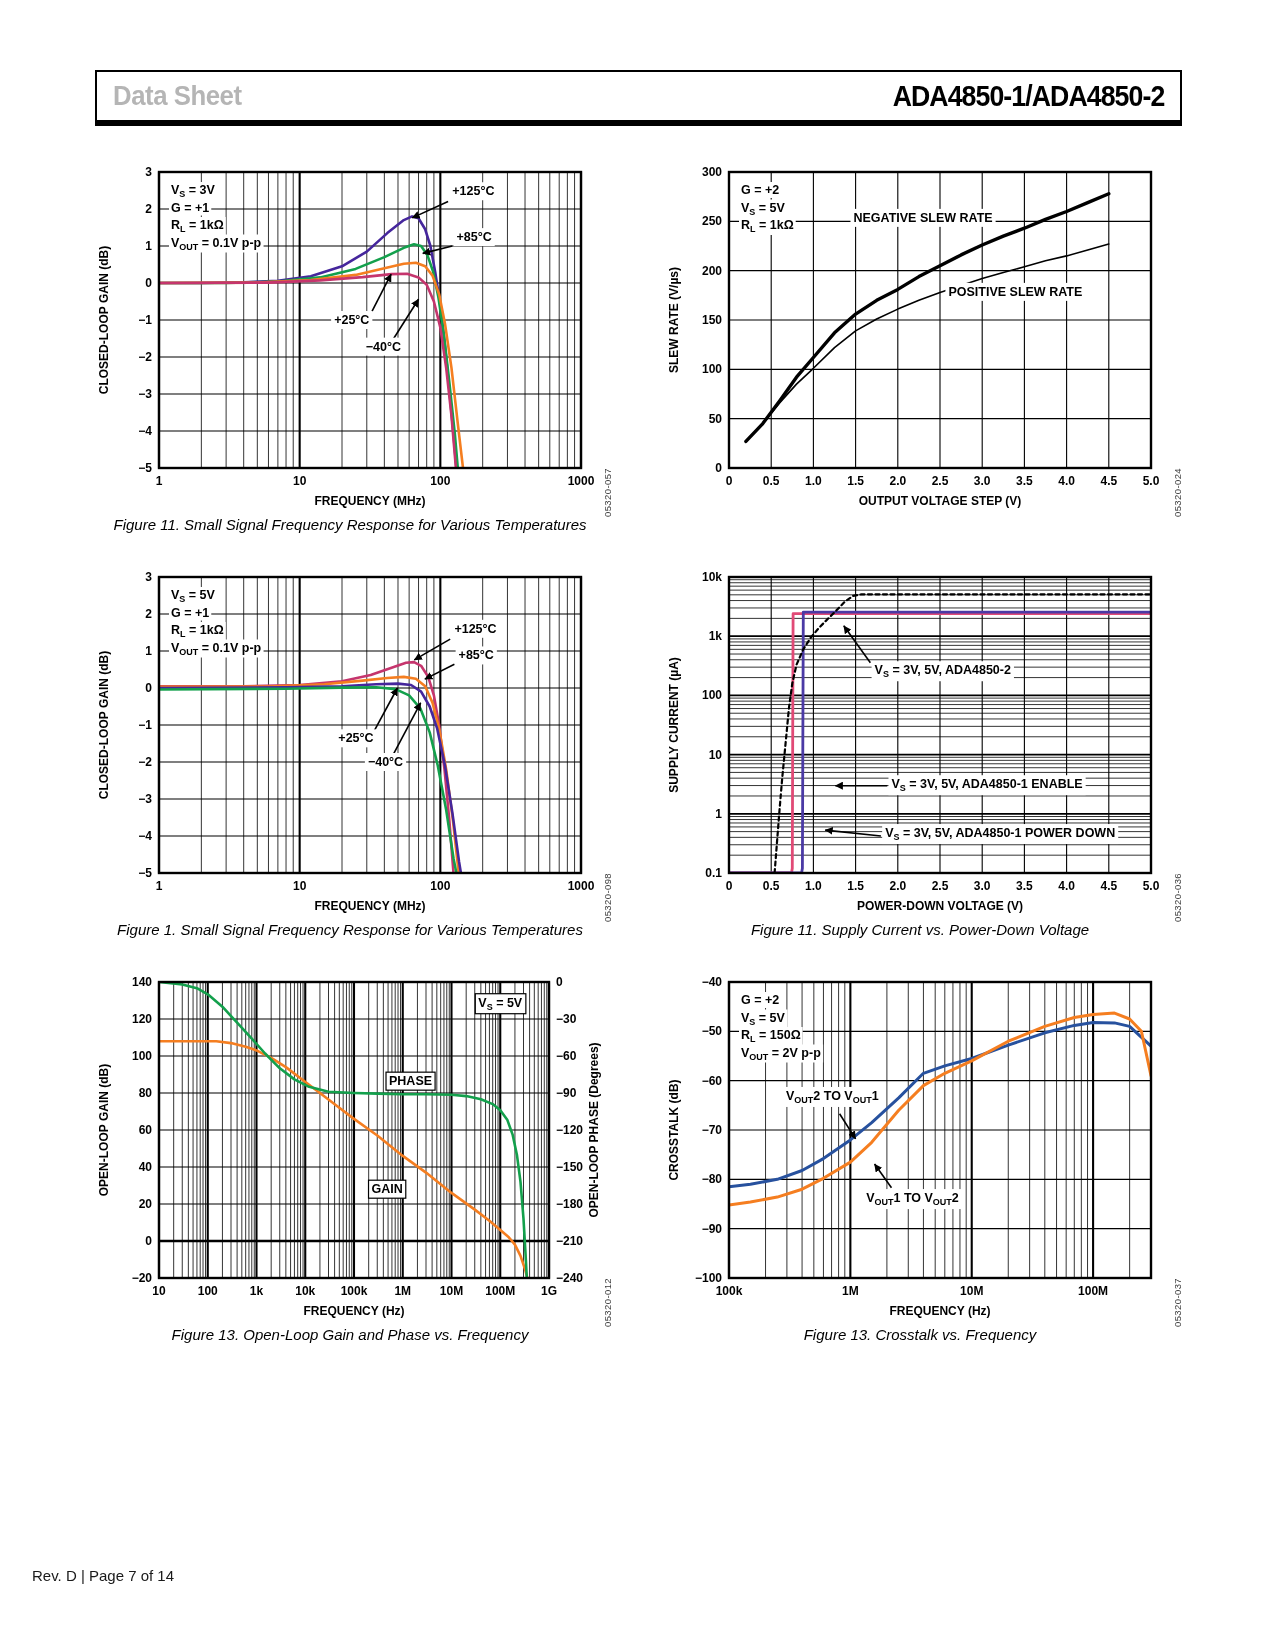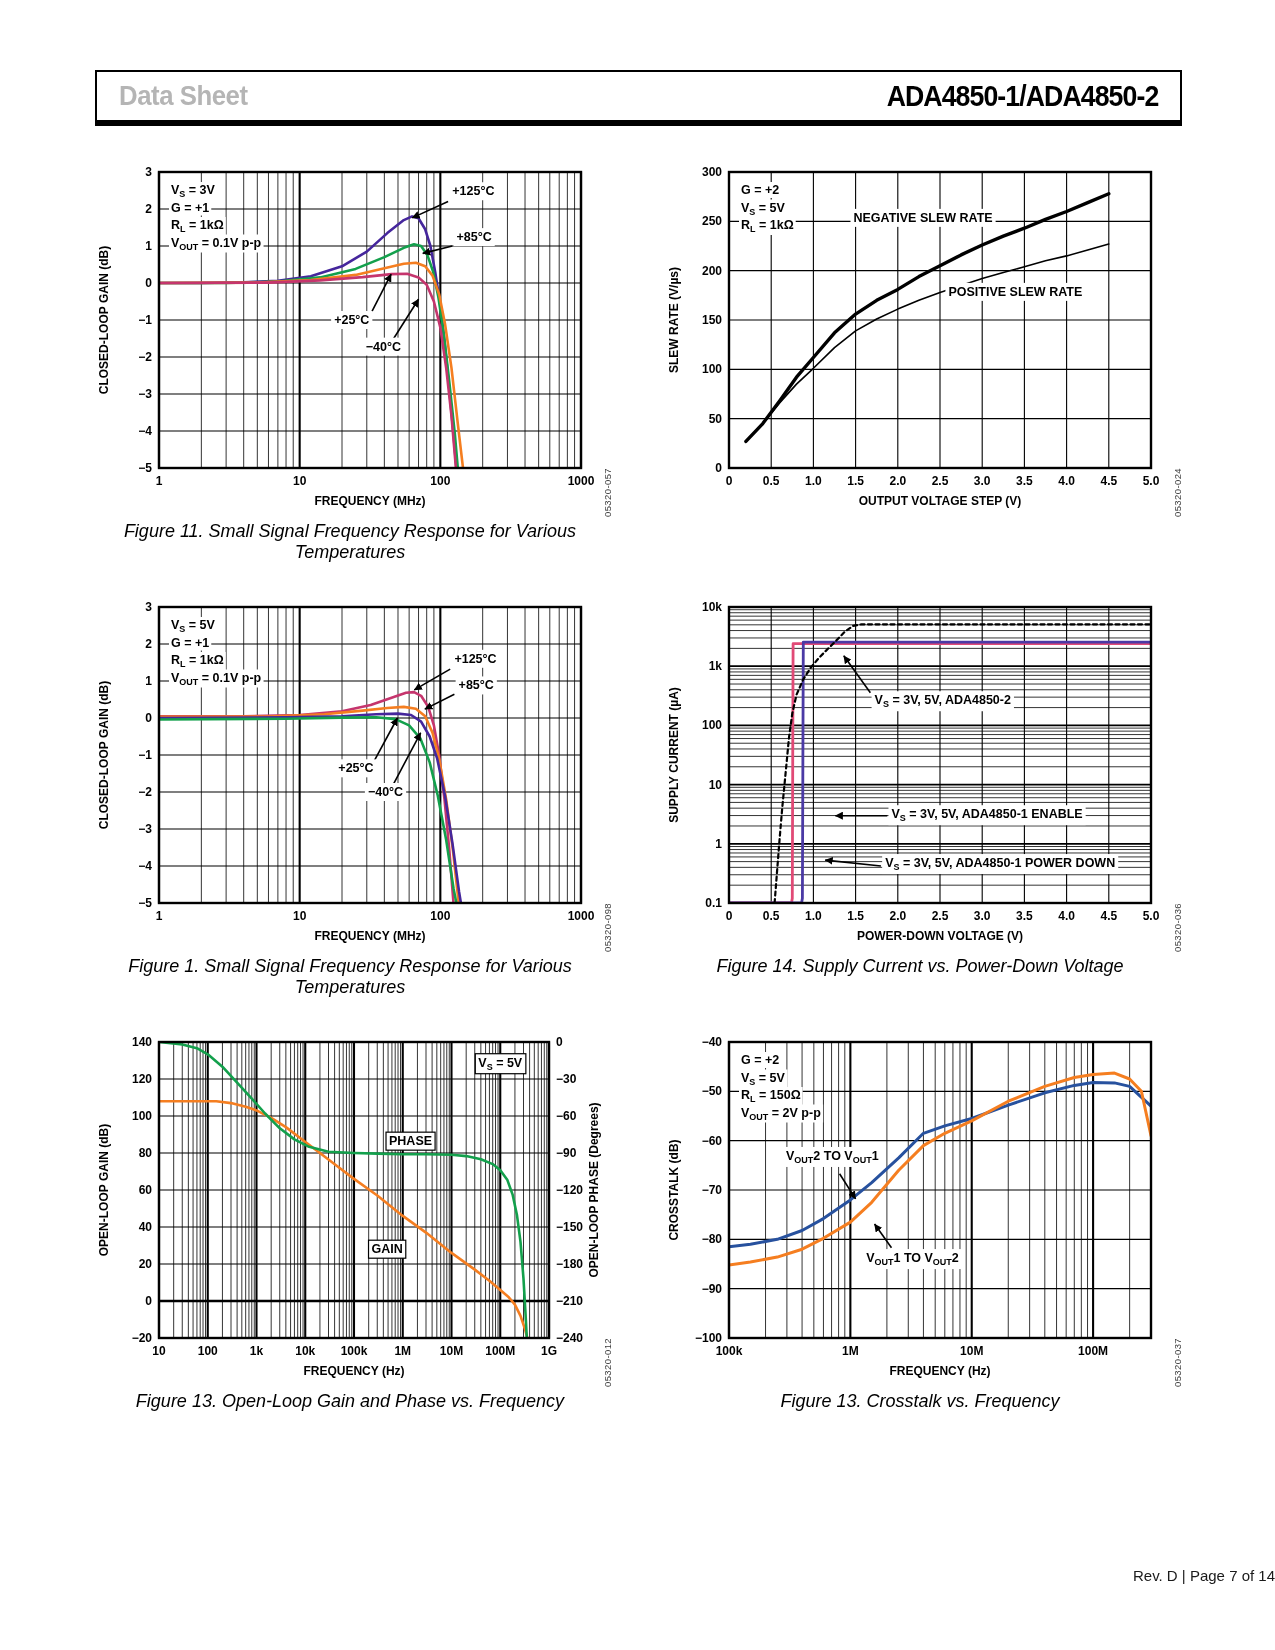--- a/index.html
+++ b/index.html
@@ -1,36 +1,36 @@
 <!DOCTYPE html>
 <html><head>
 <meta charset="utf-8">
 <style>
   * { margin:0; padding:0; box-sizing:border-box; }
   body { background:#e8e8e8; }
   .page { width:1275px; height:1650px; position:relative; background:#fff;
           font-family:"Liberation Sans", sans-serif; margin:0 auto; overflow:hidden; }
   .header { position:absolute; left:95px; top:70px; width:1087px; height:56px;
             border:2px solid #000; border-bottom:6px solid #000;
-            display:flex; align-items:center; justify-content:space-between; padding:0 22px; }
+            display:flex; align-items:center; justify-content:space-between; padding:0 16px; }
   .doc-type { font-size:28px; font-weight:bold; color:#b5b5b5; letter-spacing:-0.5px;
               transform:scaleX(0.92); transform-origin:left center; }
   .part-number { font-size:29px; font-weight:bold; color:#000; letter-spacing:-1px;
                  transform:scaleX(0.92); transform-origin:right center; }
   .grid { position:absolute; left:95px; top:162px; width:1090px;
           display:grid; grid-template-columns:1fr 1fr; column-gap:50px; row-gap:34px; }
   .figure { width:520px; }
   .chartwrap { position:relative; width:510px; }
   .sidecode { position:absolute; right:-8px; bottom:48px;
               transform:rotate(-90deg); transform-origin:right bottom;
               font-size:9.5px; color:#3c3c3c; letter-spacing:0.4px; white-space:nowrap; }
-  .caption { margin-top:5px; width:510px; text-align:center; font-style:italic;
-             font-size:18px; color:#000; }
-  .footer { position:absolute; bottom:66px; left:0; width:100%; text-align:right;
-            font-size:15px; color:#1a1a1a; }
+  .caption { width:510px; text-align:center; font-style:italic;
+             font-size:15px; color:#000; }
+  .footer { position:absolute; bottom:66px; left:0; width:100%; text-align:left;
+            font-size:15px; color:#1a1a1a;padding-left:32px; }
   svg text { font-family:"Liberation Sans", sans-serif; }
 </style>
 </head>
 <body>
 
 <div class="page">
 
   <div class="header">
     <div class="doc-type">Data Sheet</div>
     <div class="part-number">ADA4850-1/ADA4850-2</div>
@@ -397,21 +397,21 @@
             <text x="209.58999999999997" y="107.24" font-size="12.5" font-weight="bold" text-anchor="start"><tspan>V</tspan><tspan dy="3" font-size="72%">S</tspan><tspan dy="-3"> = 3V, 5V, ADA4850-2</tspan></text>
             <line x1="222.25" y1="218.67999999999998" x2="170.344" y2="218.67999999999998" stroke="#000" stroke-width="1.6" marker-end="url(#arw3)"></line>
             <rect x="223.47000122070312" y="208.1999969482422" width="197.1875" height="20" fill="#fff" stroke="none" stroke-width="1.2"></rect>
             <text x="226.47" y="221.2" font-size="12.5" font-weight="bold" text-anchor="start"><tspan>V</tspan><tspan dy="3" font-size="72%">S</tspan><tspan dy="-3"> = 3V, 5V, ADA4850-1 ENABLE</tspan></text>
             <line x1="215.92" y1="269" x2="160.216" y2="263.08" stroke="#000" stroke-width="1.6" marker-end="url(#arw3)"></line>
             <rect x="217.13999938964844" y="257.0400085449219" width="236.07814025878906" height="20" fill="#fff" stroke="none" stroke-width="1.2"></rect>
             <text x="220.14" y="270.04" font-size="12.5" font-weight="bold" text-anchor="start"><tspan>V</tspan><tspan dy="3" font-size="72%">S</tspan><tspan dy="-3"> = 3V, 5V, ADA4850-1 POWER DOWN</tspan></text>
           </svg>
         <div class="sidecode">05320-036</div>
       </div>
-      <div class="caption">Figure 14. Supply Current vs. Power-Down Voltage</div>
+      <div class="caption">Figure 11. Supply Current vs. Power-Down Voltage</div>
     </div>
 
     <div class="figure">
       <div class="chartwrap">
         <svg width="510" height="350" viewBox="0 0 510 350">
             <line x1="64" y1="10" x2="64" y2="306" stroke="#000" stroke-width="2.1"></line>
             <line x1="78.6752122886191" y1="10" x2="78.6752122886191" y2="306" stroke="#000" stroke-width="0.8"></line>
             <line x1="87.25966116758354" y1="10" x2="87.25966116758354" y2="306" stroke="#000" stroke-width="0.8"></line>
             <line x1="93.35042457723817" y1="10" x2="93.35042457723817" y2="306" stroke="#000" stroke-width="0.8"></line>
             <line x1="98.0747877113809" y1="10" x2="98.0747877113809" y2="306" stroke="#000" stroke-width="0.8"></line>

